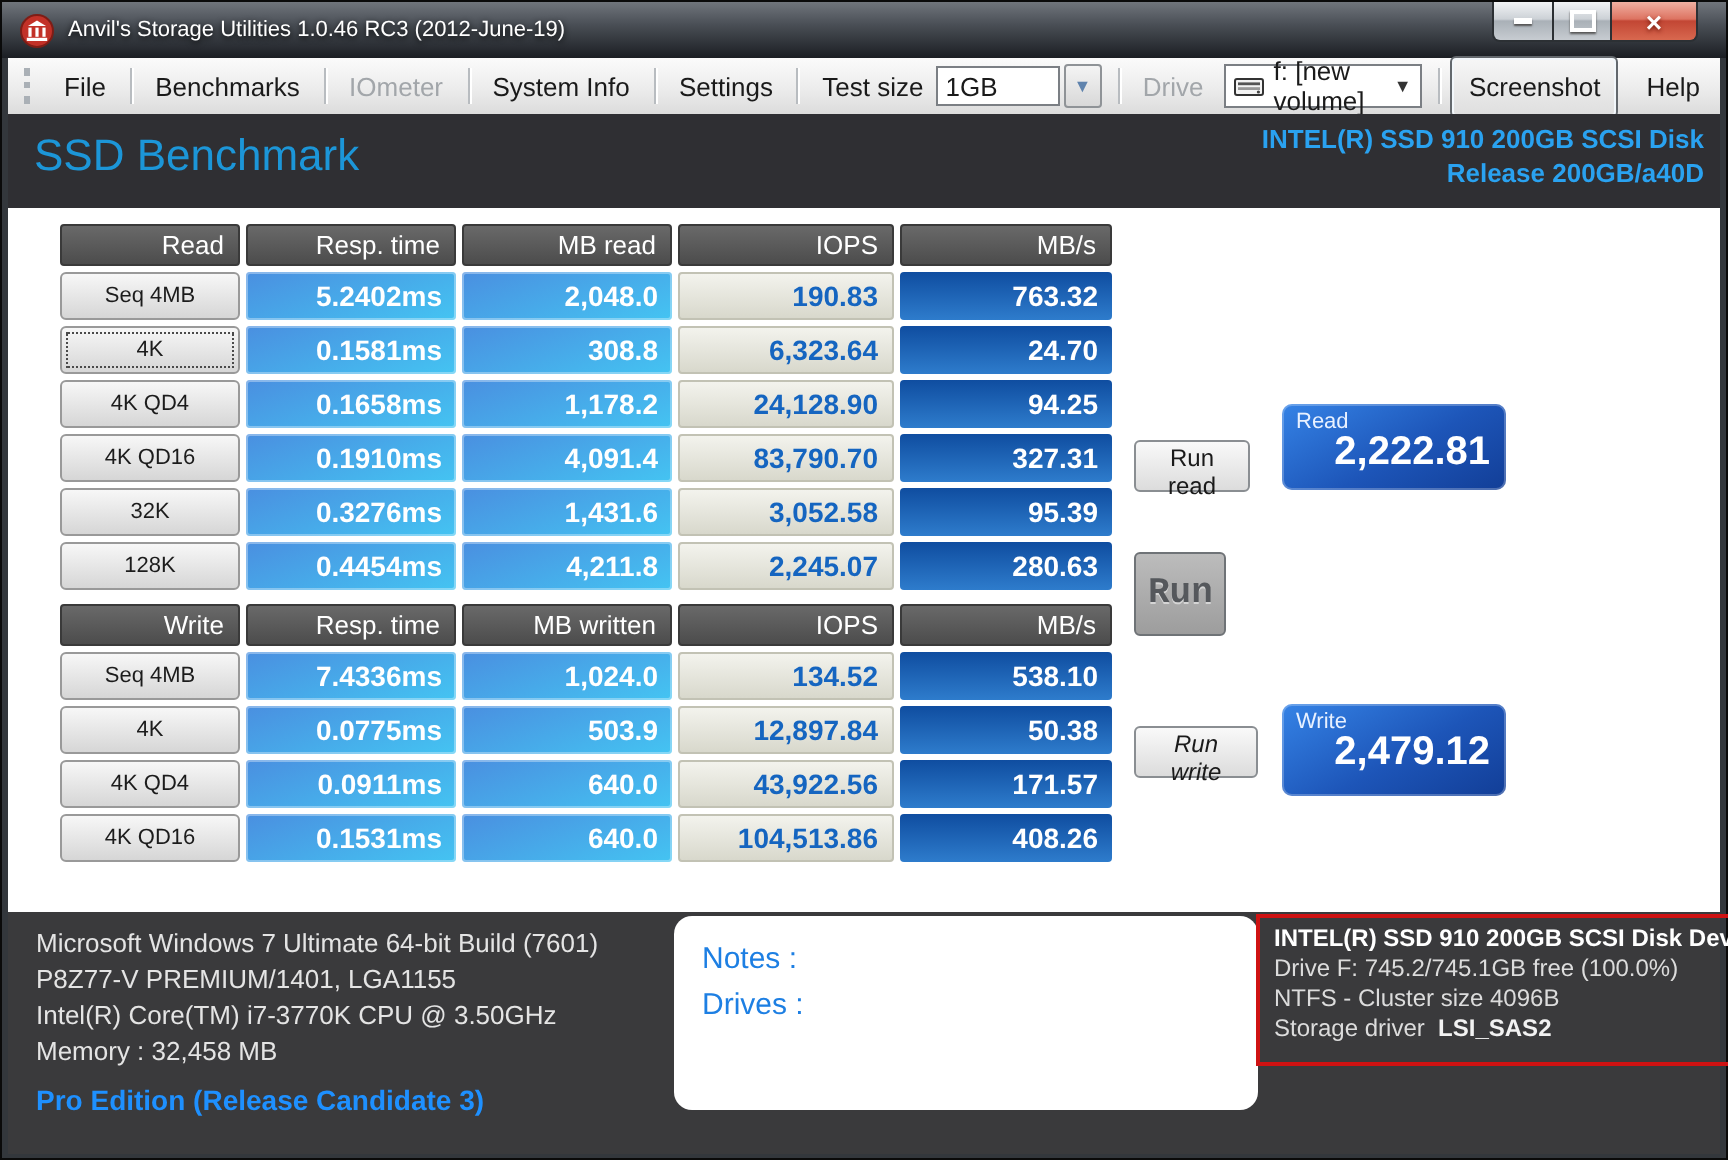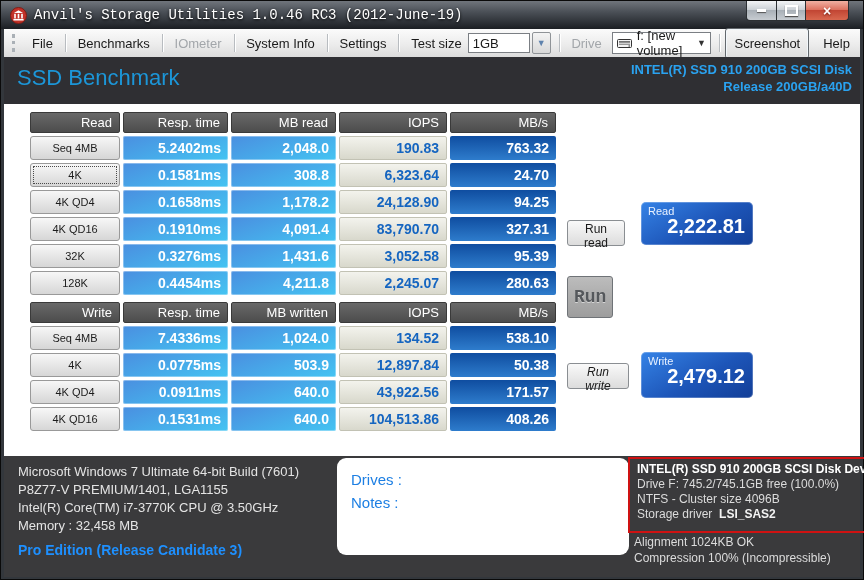--- a/index.html
+++ b/index.html
@@ -3,21 +3,21 @@
 <meta charset="utf-8">
 <style>
   html,body{margin:0;padding:0;background:#555;font-family:"Liberation Sans","DejaVu Sans",sans-serif;}
   .window{position:relative;width:864px;height:580px;margin:0 auto;background:#fff;overflow:hidden;
           box-shadow:inset 0 0 0 1px #0a0a0a, inset 0 0 0 4px #33373c, inset 0 0 0 5px #8b9095;}
   
   .titlebar{position:absolute;left:1px;top:1px;right:1px;height:28px;
             background:linear-gradient(180deg,#70757c 0%,#4a4f56 40%,#1b1e23 100%);
             display:flex;align-items:center;}
   .app-icon{width:17px;height:17px;margin:0 7px 0 9px;flex:0 0 auto;}
-  .title-text{color:#fff;font-size:14px;text-shadow:0 1px 3px #000;font-family:Liberation Mono, monospace;}
+  .title-text{color:#fff;font-size:11px;text-shadow:0 1px 3px #000;}
   .win-controls{position:absolute;top:1px;right:15px;display:flex;}
   .wbtn{height:19px;border:1px solid #2c3034;border-top:none;display:flex;align-items:center;justify-content:center;
         background:linear-gradient(180deg,#f2f4f6 0%,#ccd1d6 45%,#a9b0b7 50%,#c7ccd1 100%);cursor:pointer;}
   .wbtn.min{width:29px;border-radius:0 0 0 4px;}
   .wbtn.max{width:28px;border-left:none;}
   .wbtn.close{width:42px;border-left:none;border-radius:0 0 4px 0;
         background:linear-gradient(180deg,#f0b0a2 0%,#dd7361 45%,#c24634 50%,#d8684f 100%);}
   .g-min{width:9px;height:3px;background:#fff;box-shadow:0 1px 1px #555;}
   .g-max{width:9px;height:7px;border:2px solid #fff;box-shadow:0 1px 1px #555;}
   .g-close{color:#fff;font-size:14px;font-weight:bold;text-shadow:0 1px 2px #7a1f12;line-height:1;}
@@ -262,33 +262,29 @@
   <div class="bottom">
     <div class="sysinfo">
       <div>Microsoft Windows 7 Ultimate  64-bit Build (7601)</div>
       <div>P8Z77-V PREMIUM/1401, LGA1155</div>
       <div>Intel(R) Core(TM) i7-3770K CPU @ 3.50GHz</div>
       <div>Memory : 32,458 MB</div>
     </div>
     <div class="edition">Pro Edition (Release Candidate 3)</div>
 
     <div class="notesbox">
+      <div>Notes :</div>
       <div>Drives :</div>
-      <div>Notes :</div>
     </div>
 
     <div class="diskbox">
       <div class="dtitle">INTEL(R)  SSD 910 200GB SCSI Disk Dev</div>
       <div>Drive F: 745.2/745.1GB free (100.0%)</div>
       <div>NTFS - Cluster size 4096B</div>
       <div>
         <span>Storage driver</span>&nbsp;
         <b>LSI_SAS2</b>
       </div>
     </div>
 
-    <div class="alignline">
-      <div>Alignment 1024KB OK</div>
-      <div>Compression 100% (Incompressible)</div>
-    </div>
   </div>
 
 </div>
 
 </body></html>

